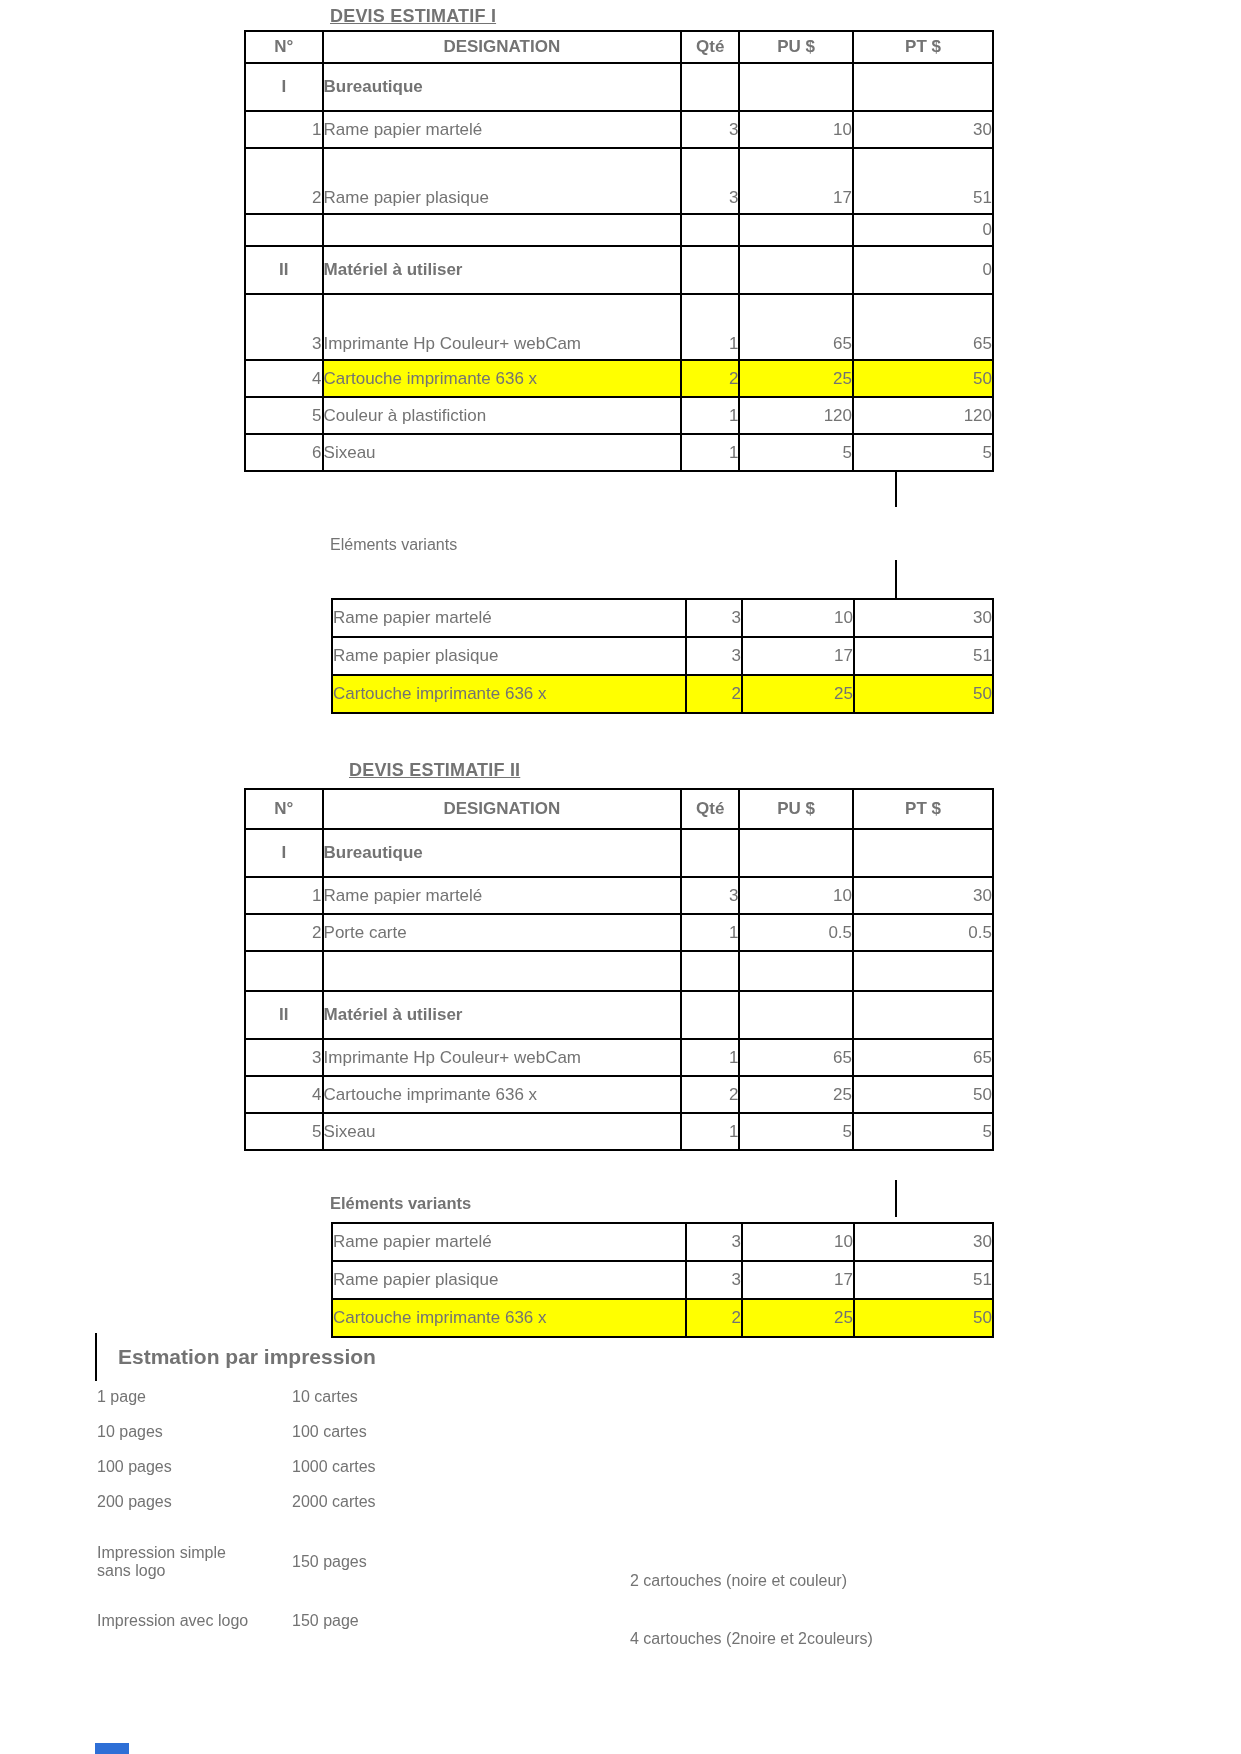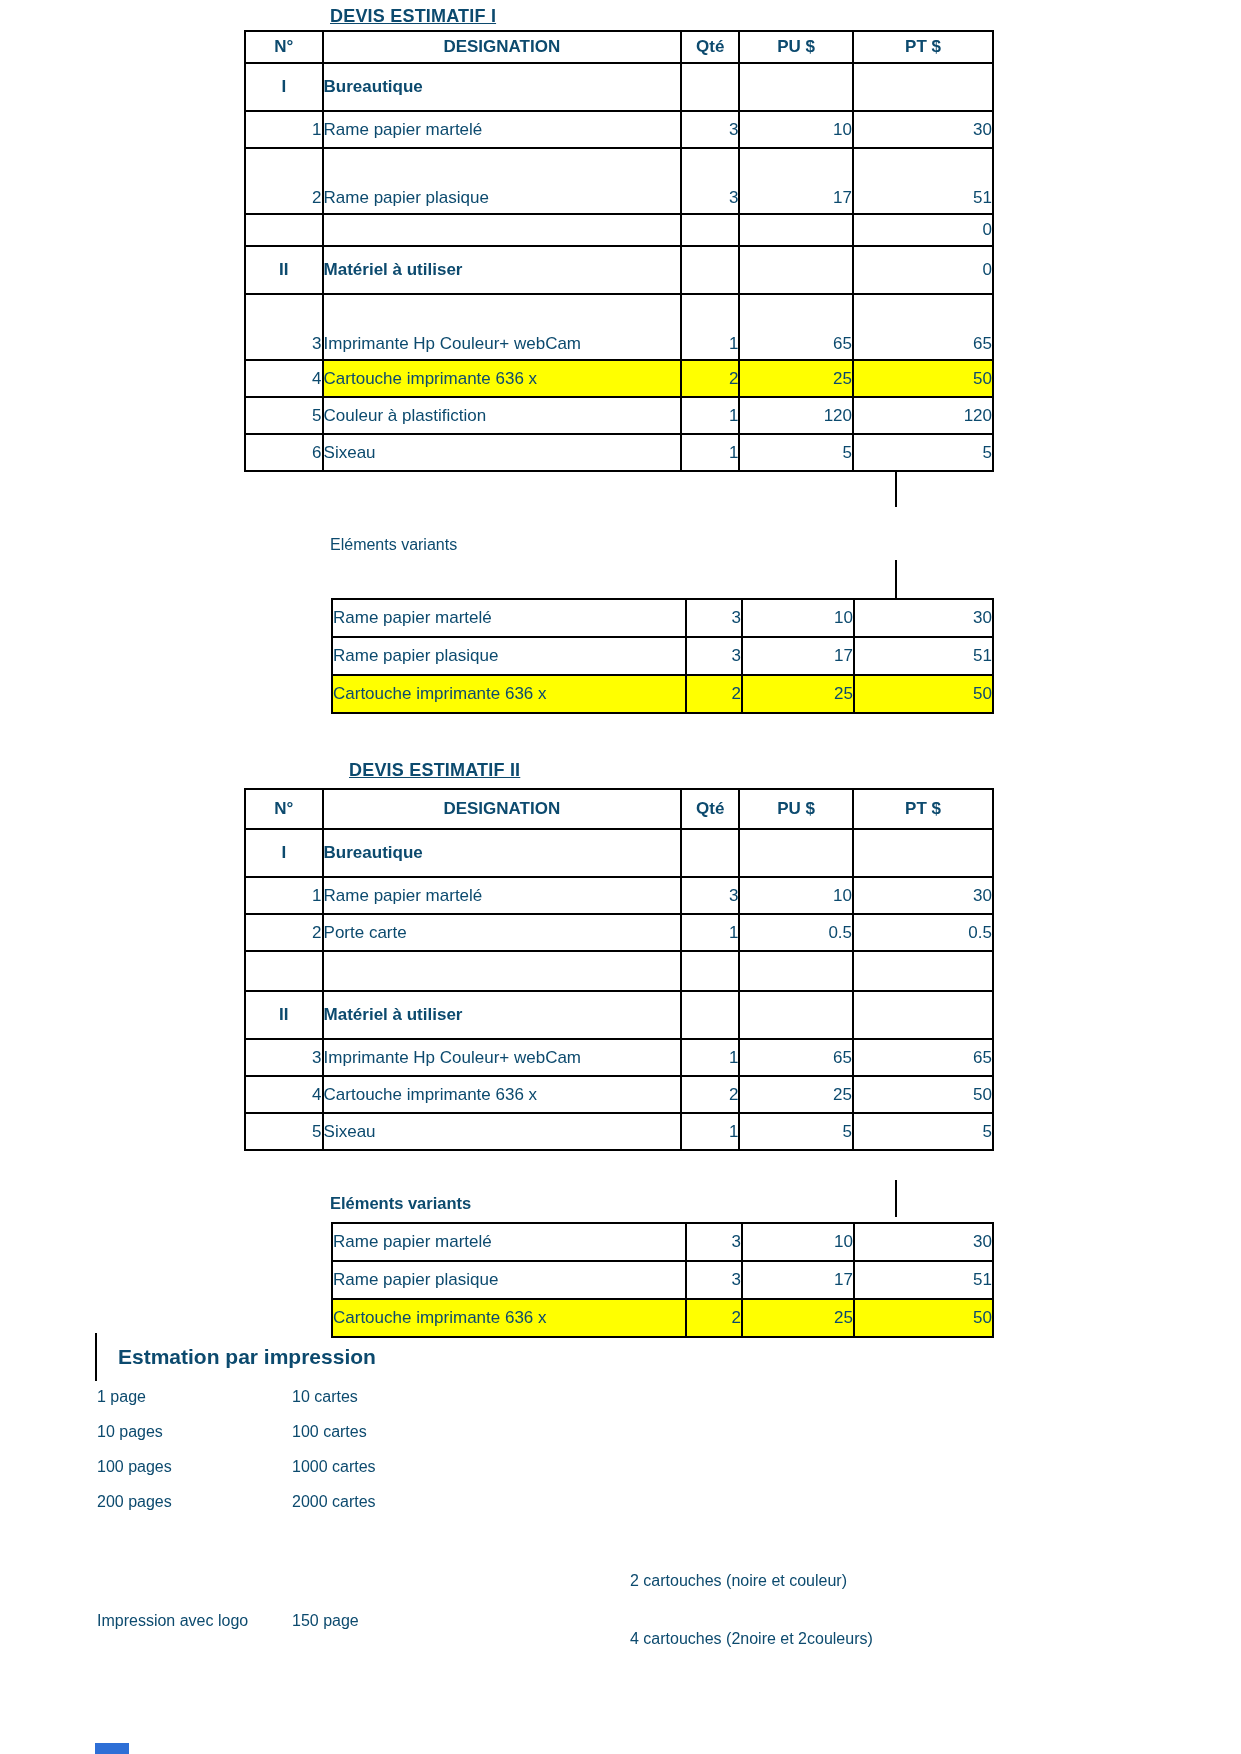--- a/index.html
+++ b/index.html
@@ -1,17 +1,17 @@
 <!DOCTYPE html>
 <html style="--hl: #ffff00; --bluebox: #2e6fd6;"><head>
 <meta charset="utf-8">
 <style>
   html,body{margin:0;padding:0;background:#fff;}
   .page{position:relative;width:994px;height:1754px;background:#fff;
-        font-family:"Liberation Sans", sans-serif;color:#0c4a6e;overflow:hidden;}
+        font-family:"Liberation Sans", sans-serif;color:#737373;overflow:hidden;}
 
   .devis-title{position:absolute;font-size:18px;font-weight:bold;text-decoration:underline;
                letter-spacing:.2px;}
 
   table.devis{position:absolute;border-collapse:collapse;table-layout:fixed;background:#fff;}
   table.devis th,table.devis td{border:2px solid #000;font-size:17px;overflow:hidden;
         white-space:nowrap;padding:0;box-sizing:border-box;}
   table.devis th{font-weight:bold;text-align:center;}
   td.c-no{text-align:right;padding-right:2px;}
   td.c-designation{text-align:left;padding-left:3px;}
@@ -307,20 +307,24 @@
     <div class="pair-value">100 cartes</div>
   </div>
   <div class="pair-row" style="left:97px;top:1458px;">
     <div class="pair-label">100 pages</div>
     <div class="pair-value">1000 cartes</div>
   </div>
   <div class="pair-row" style="left:97px;top:1493px;">
     <div class="pair-label">200 pages</div>
     <div class="pair-value">2000 cartes</div>
   </div>
+  <div class="pair-row wrap" style="left:97px;top:1540px;height:44px;">
+    <div class="pair-label">Impression simple sans logo</div>
+    <div class="pair-value" style="margin-left:35px;">150 pages</div>
+  </div>
   <div class="pair-row" style="left:97px;top:1612px;">
     <div class="pair-label">Impression avec logo</div>
     <div class="pair-value">150 page</div>
   </div>
 
   <div class="note" style="left:630px;top:1572px;">2 cartouches (noire et couleur)</div>
   <div class="note" style="left:630px;top:1630px;">4 cartouches (2noire et 2couleurs)</div>
 
   <div class="blue-box" style="left:95px;top:1743px;"></div>
 </div>

